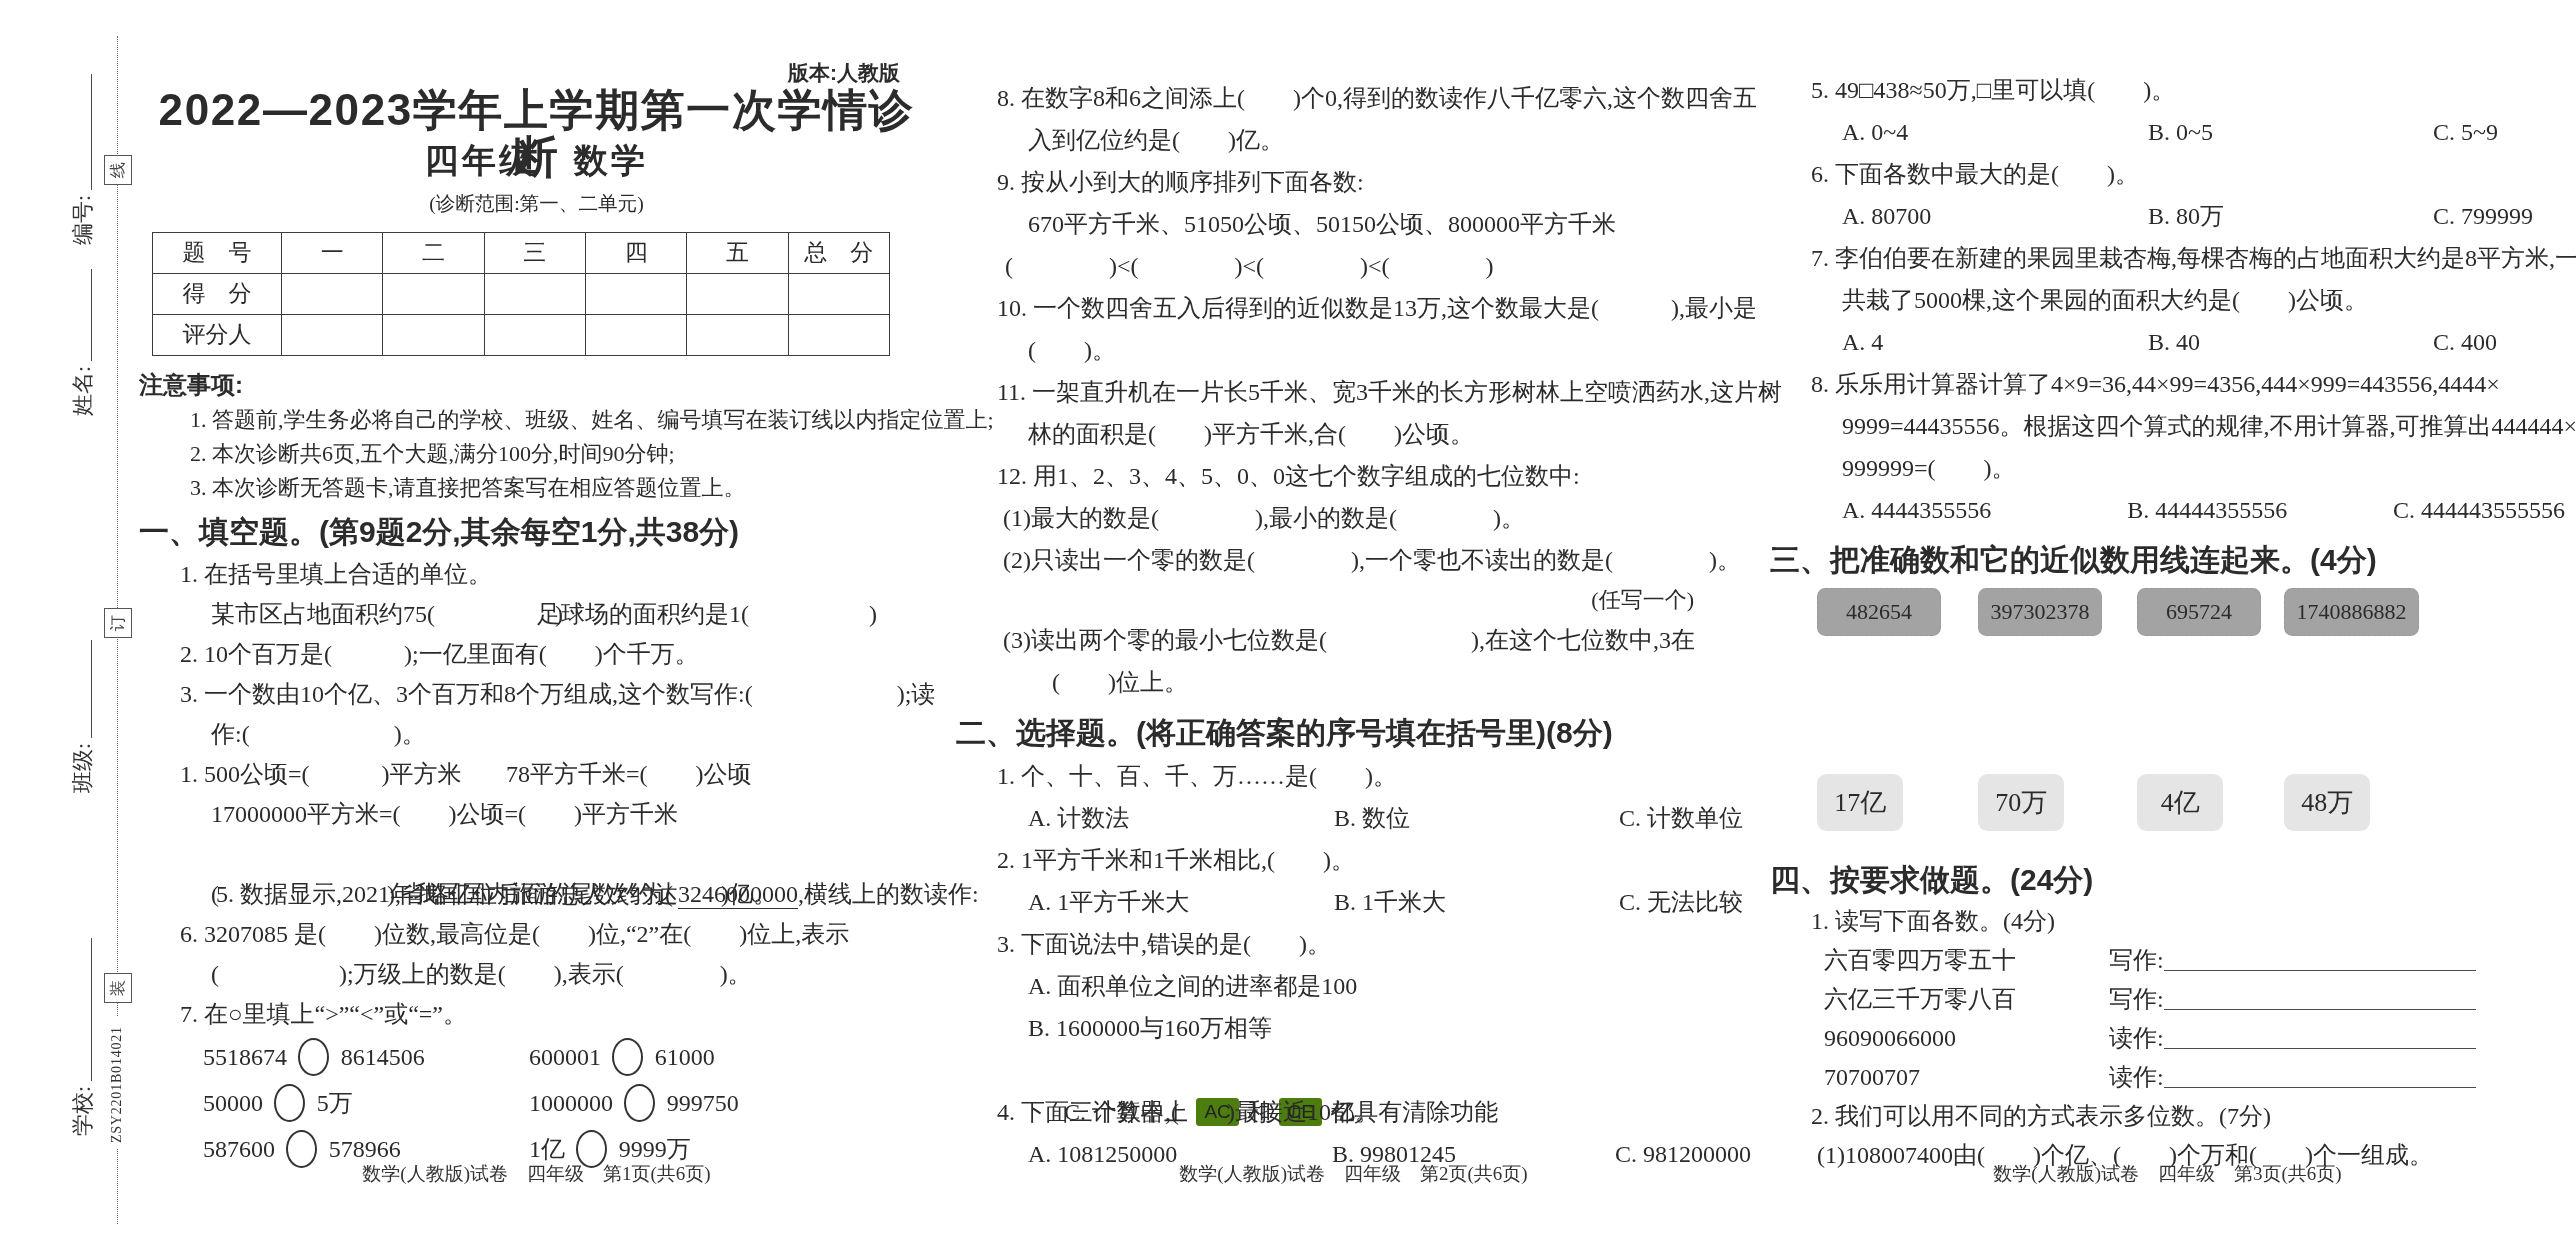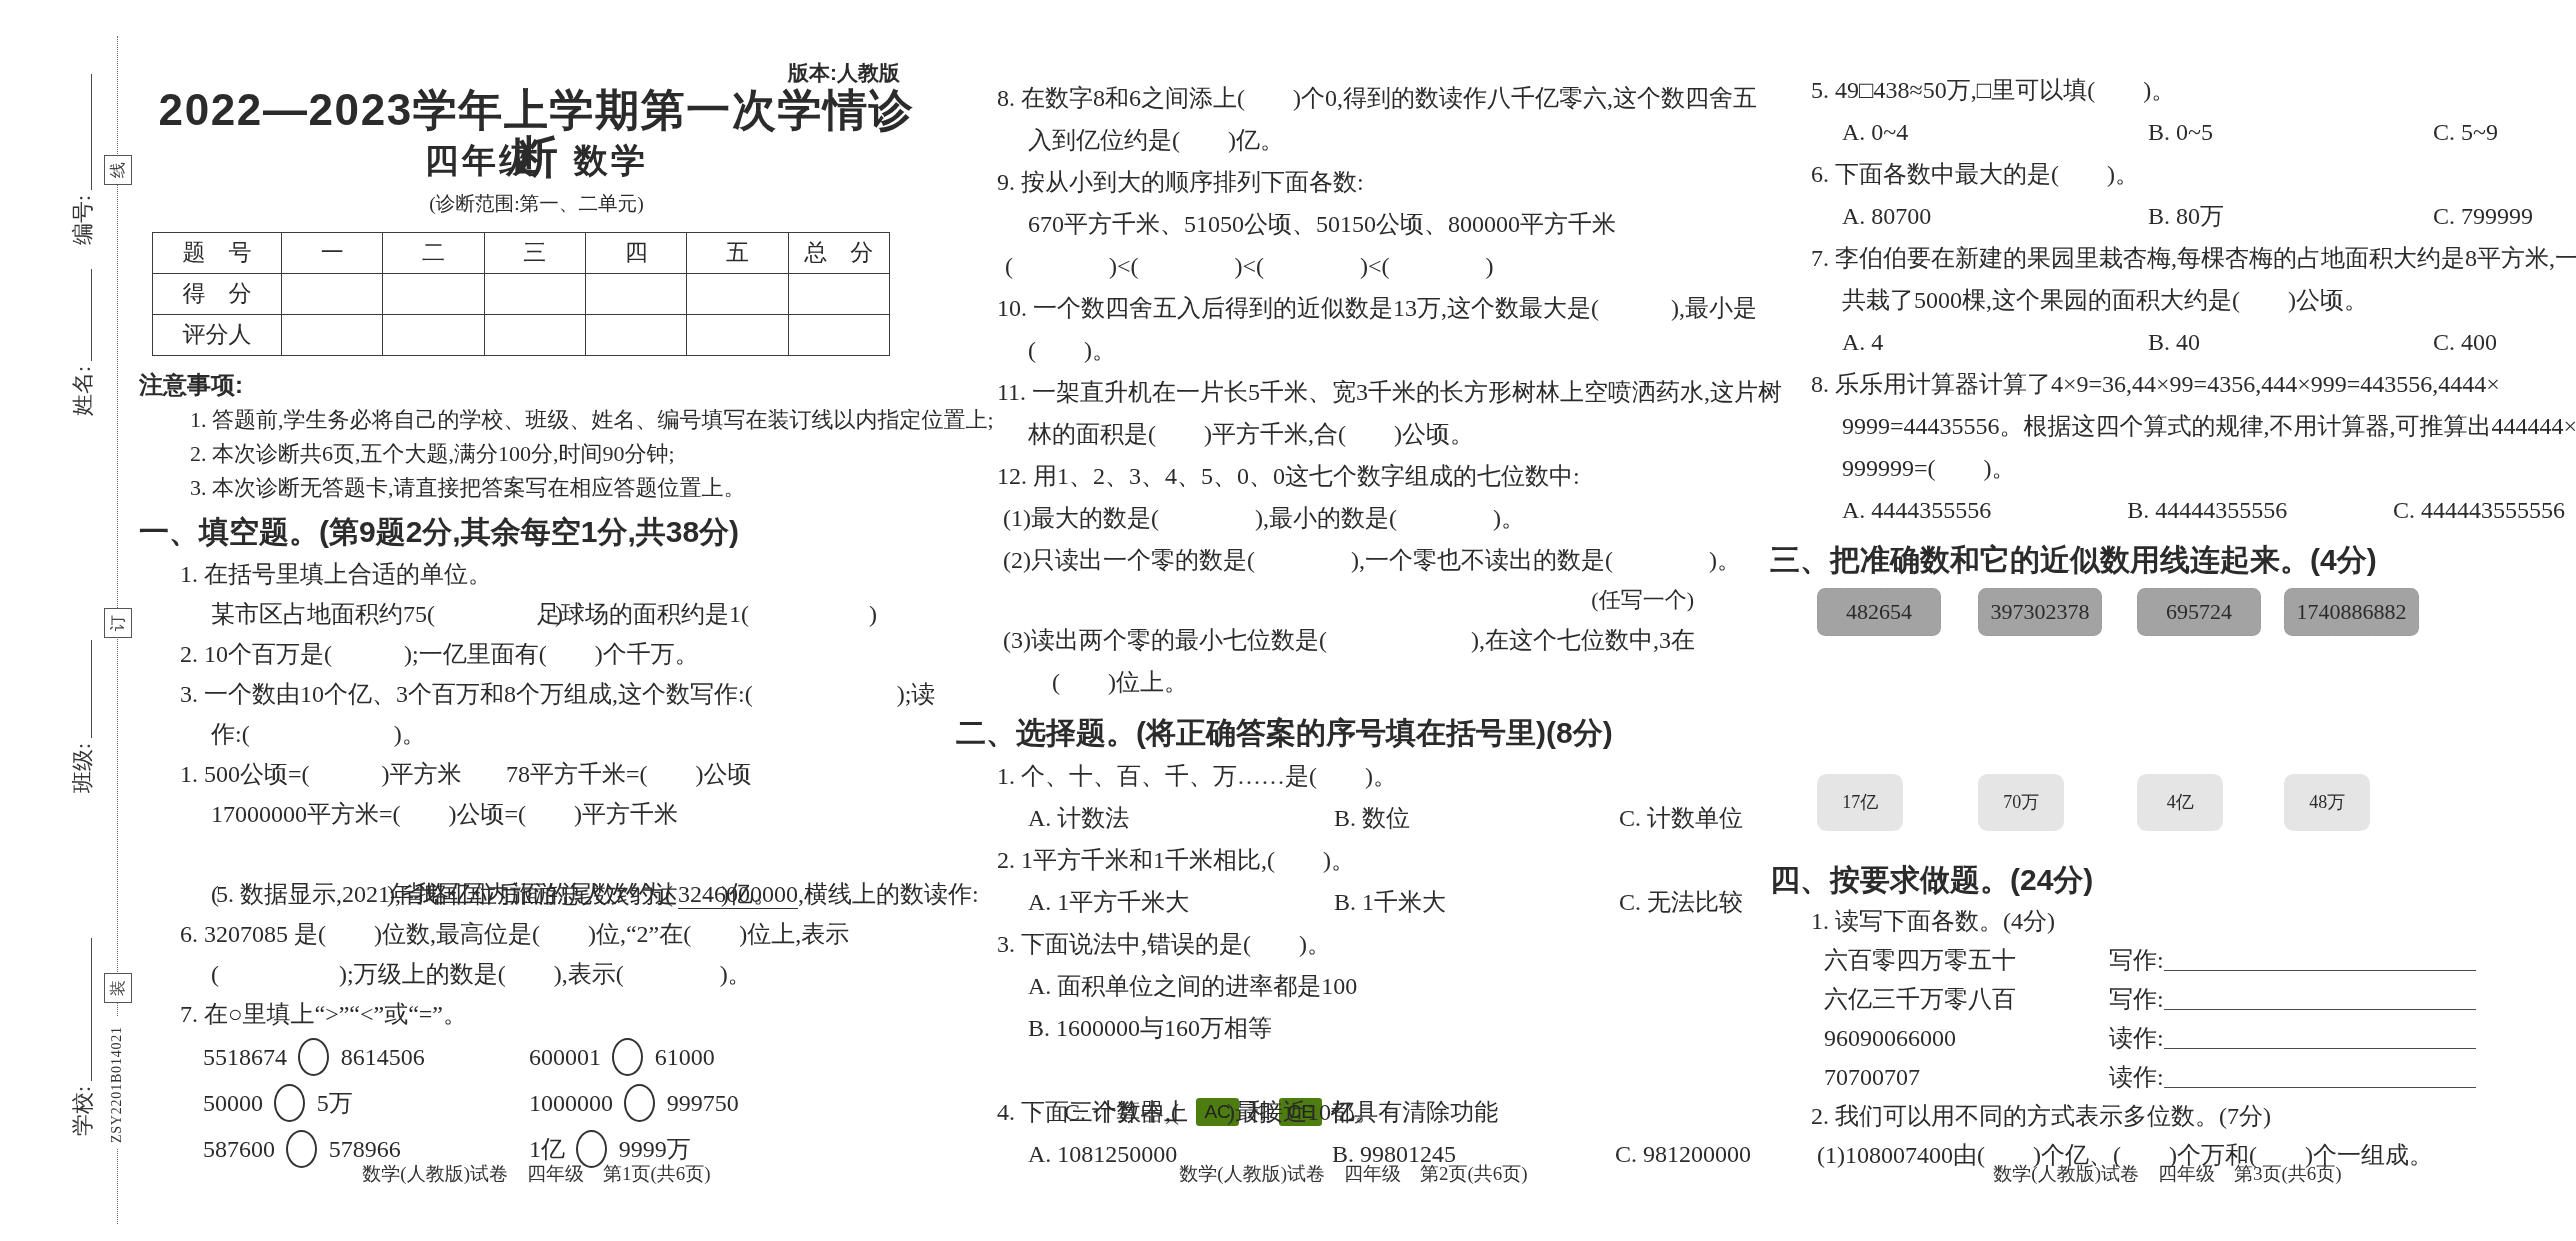--- a/index.html
+++ b/index.html
@@ -82,21 +82,21 @@
   .match-row .slot { display:block; }
   .match-row .slot:nth-child(1){ width:161px; }
   .match-row .slot:nth-child(2){ width:159px; }
   .match-row .slot:nth-child(3){ width:147px; }
   .dash-row { margin-top:6.5px; height:51px; }
   .dash-box { display:inline-block; min-width:99px; padding:0 11.4px; height:46px; line-height:46px;
               border:1.6px dashed #9a9a9a; border-radius:8.2px; text-align:center; font-size:22px;
               background:#a3a3a3; white-space:pre; }
   .gray-row { margin-top:135px; height:59px; }
   .gray-box { display:inline-block; min-width:57px; padding:0 14.7px; height:57px; line-height:57px;
-              background:#e5e5e5; border-radius:9.8px; text-align:center; font-size:18px; white-space:pre; }
+              background:#e5e5e5; border-radius:9.8px; text-align:center; font-size:26px; white-space:pre; }
 
   
   .rw-row { display:flex; padding-left:54px; height:39px; line-height:39px; font-size:24px; }
   .rw-num { display:inline-block; width:285px; white-space:pre; }
   .rw-blank { display:inline-block; width:312px; height:29px; border-bottom:1.6px solid #4a4a4a; }
   .l48 { height:39px; line-height:39px; font-size:24px; white-space:pre; }
 
   .footer { position:absolute; top:1161px; width:795px; text-align:center; font-size:19px; color:#333;
             white-space:pre; }
   #footer1 { left:139px; } #footer2 { left:956px; } #footer3 { left:1770px; }

